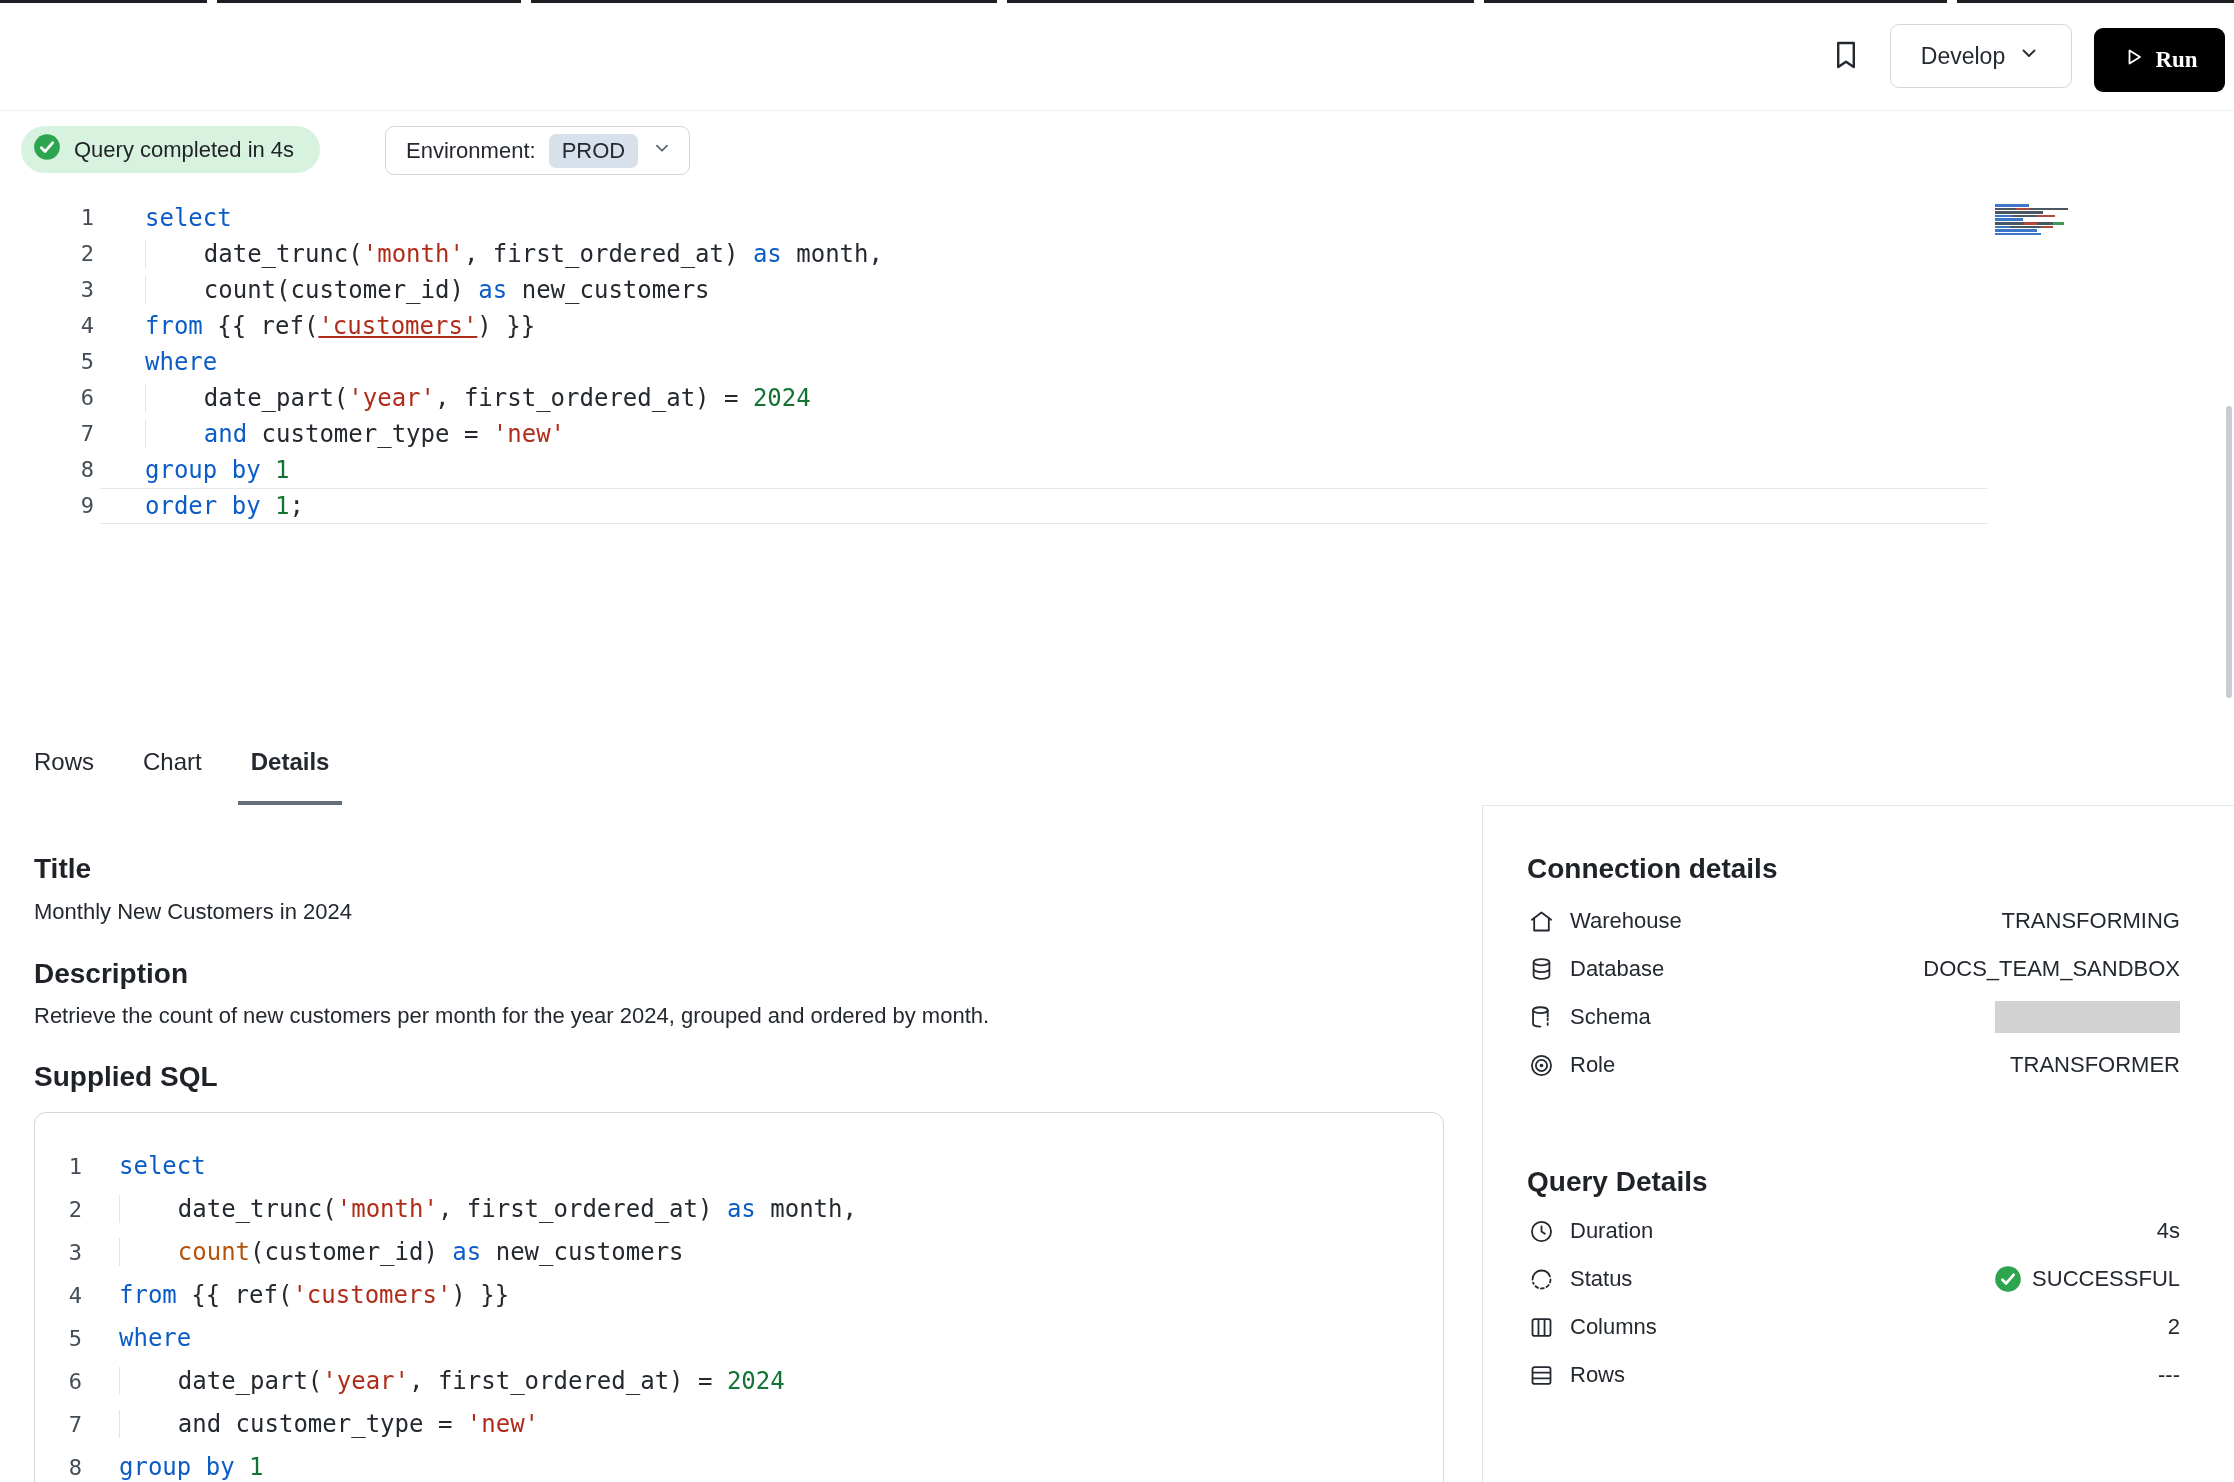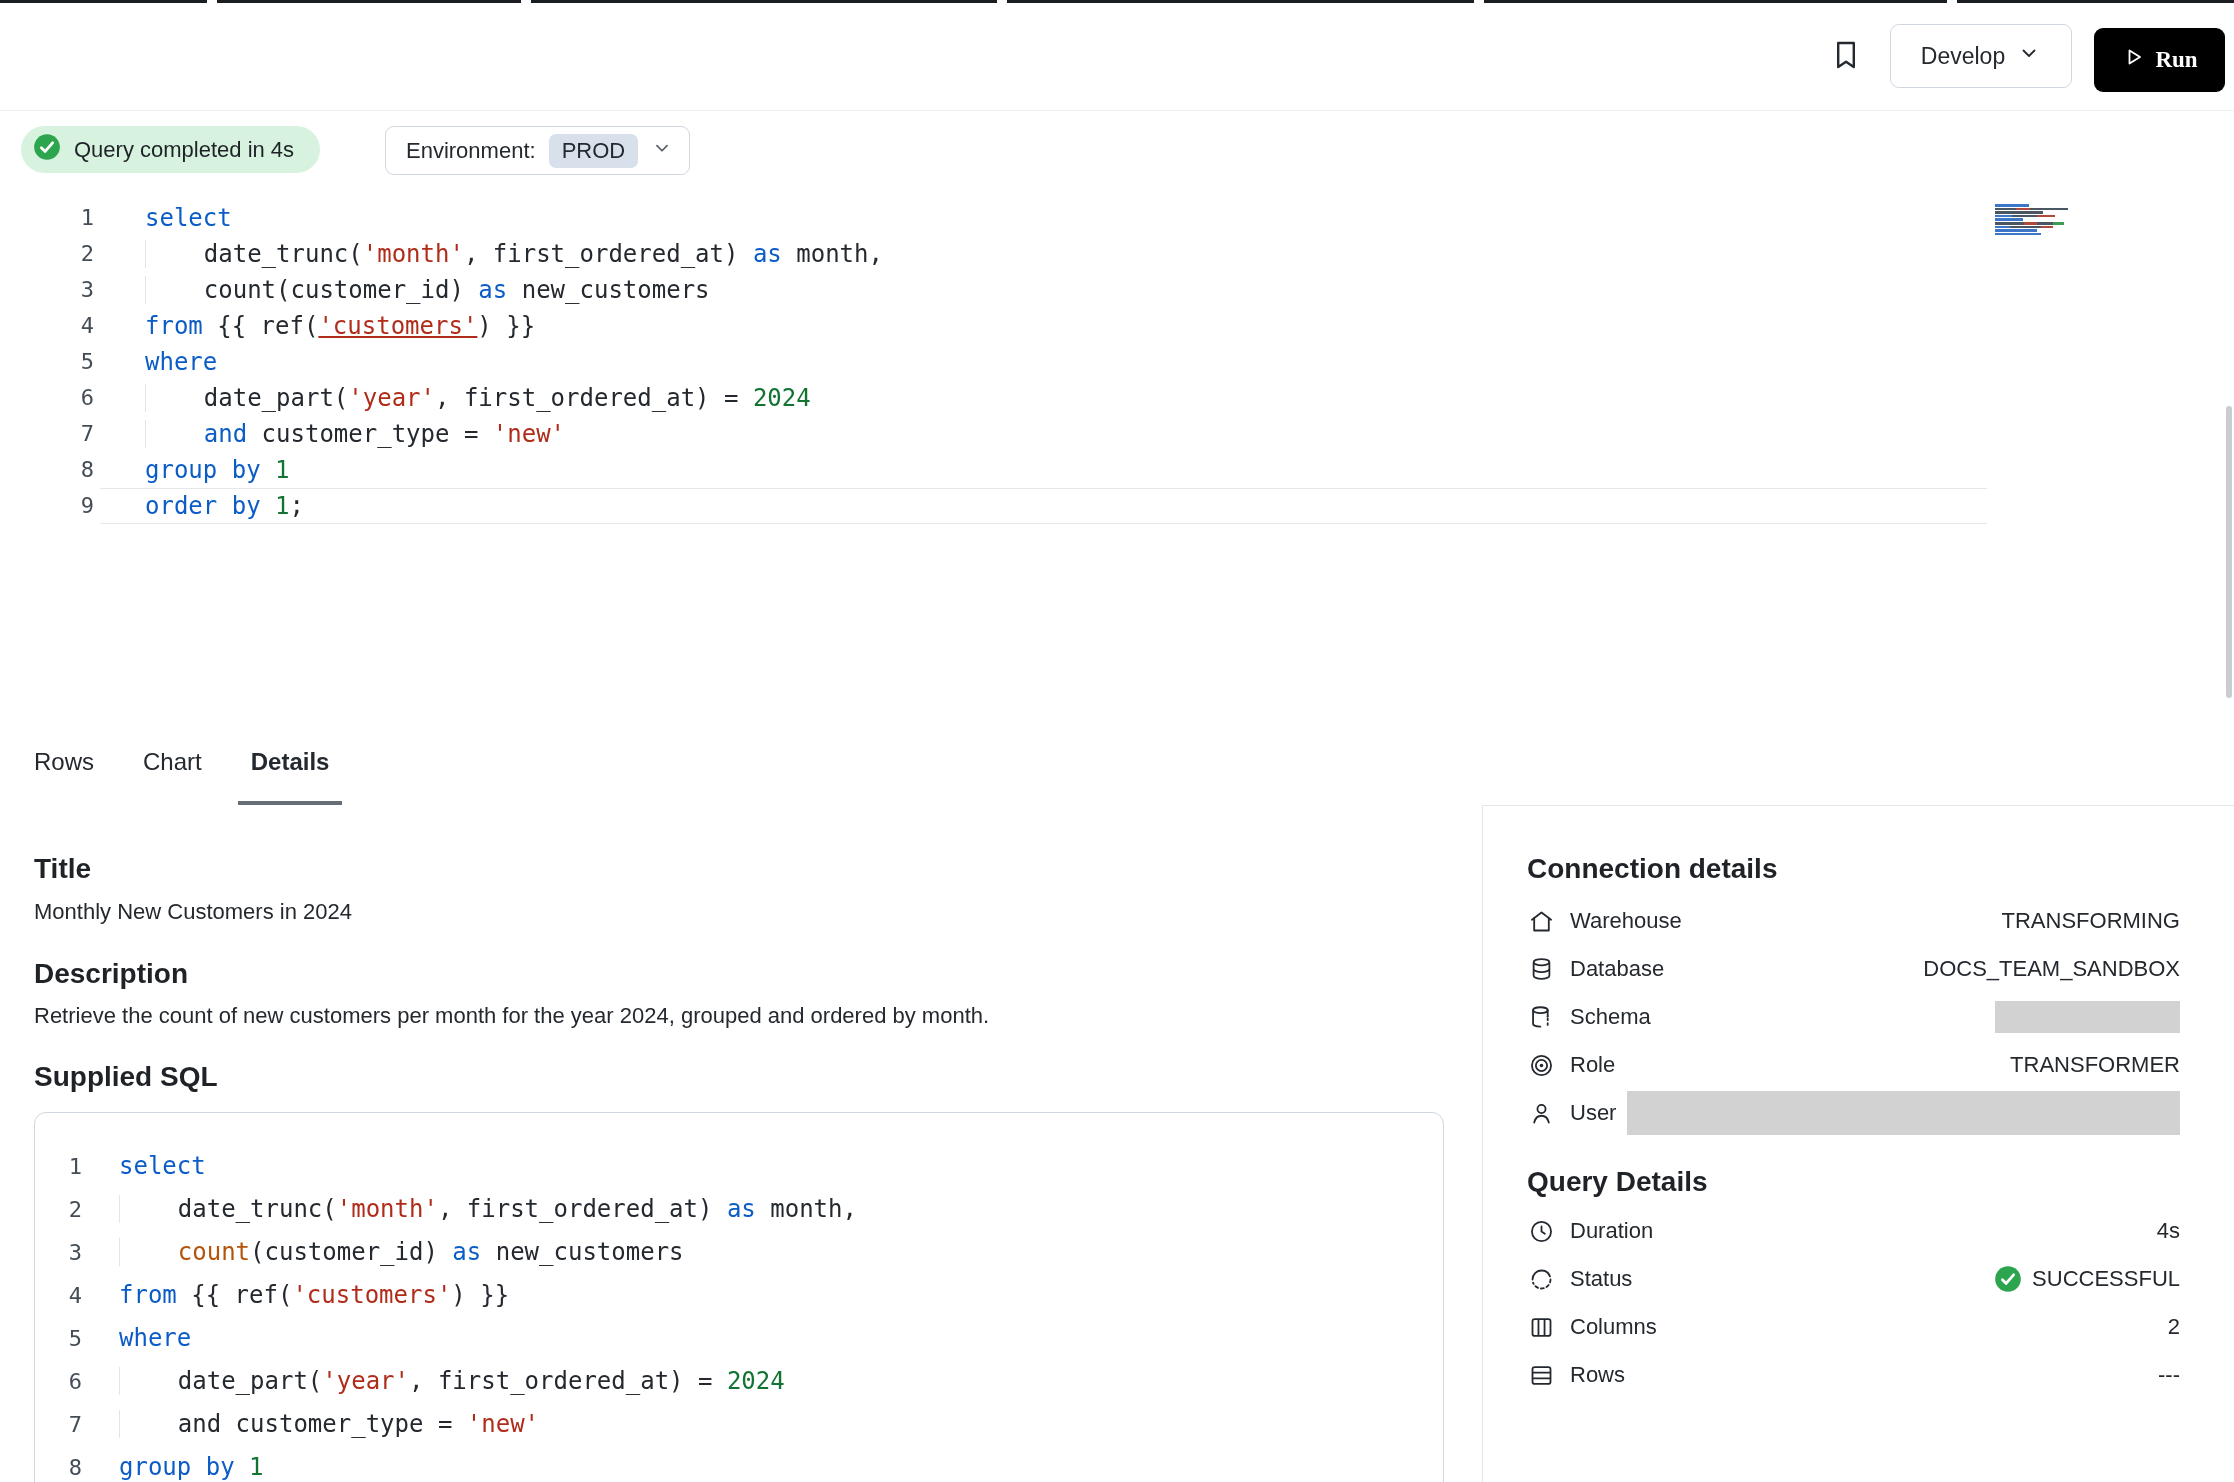--- a/index.html
+++ b/index.html
@@ -304,32 +304,20 @@
             <circle cx="12" cy="12" r="8.5"></circle>
             <circle cx="12" cy="12" r="5"></circle>
             <circle cx="12" cy="12" r="1.6" fill="#24292f" stroke="none"></circle>
           </svg>
         </span>
         <span class="rlabel">Role</span>
         <span class="rvalue">
           <span>TRANSFORMER</span>
         </span>
       </div>
-      <div class="drow">
-        <span class="ric">
-          <svg viewBox="0 0 24 24" fill="none" stroke="#24292f" stroke-width="1.6" stroke-linecap="round">
-            <circle cx="12" cy="8" r="3.6"></circle>
-            <path d="M5.5 20c.9-3.8 3.5-6 6.5-6s5.6 2.2 6.5 6"></path>
-          </svg>
-        </span>
-        <span class="rlabel">User</span>
-        <span class="rvalue">
-          <span class="redact wide"></span>
-        </span>
-      </div>
     </div>
 
   <div class="sec-heading" style="left:1527px;top:1166px;">Query Details</div>
   <div class="rows-box" style="top:1207px;">
       <div class="drow">
         <span class="ric">
           <svg viewBox="0 0 24 24" fill="none" stroke="#24292f" stroke-width="1.6" stroke-linecap="round">
             <circle cx="12" cy="12" r="8.5"></circle>
             <path d="M12 7.5V12l3 2"></path>
           </svg>

